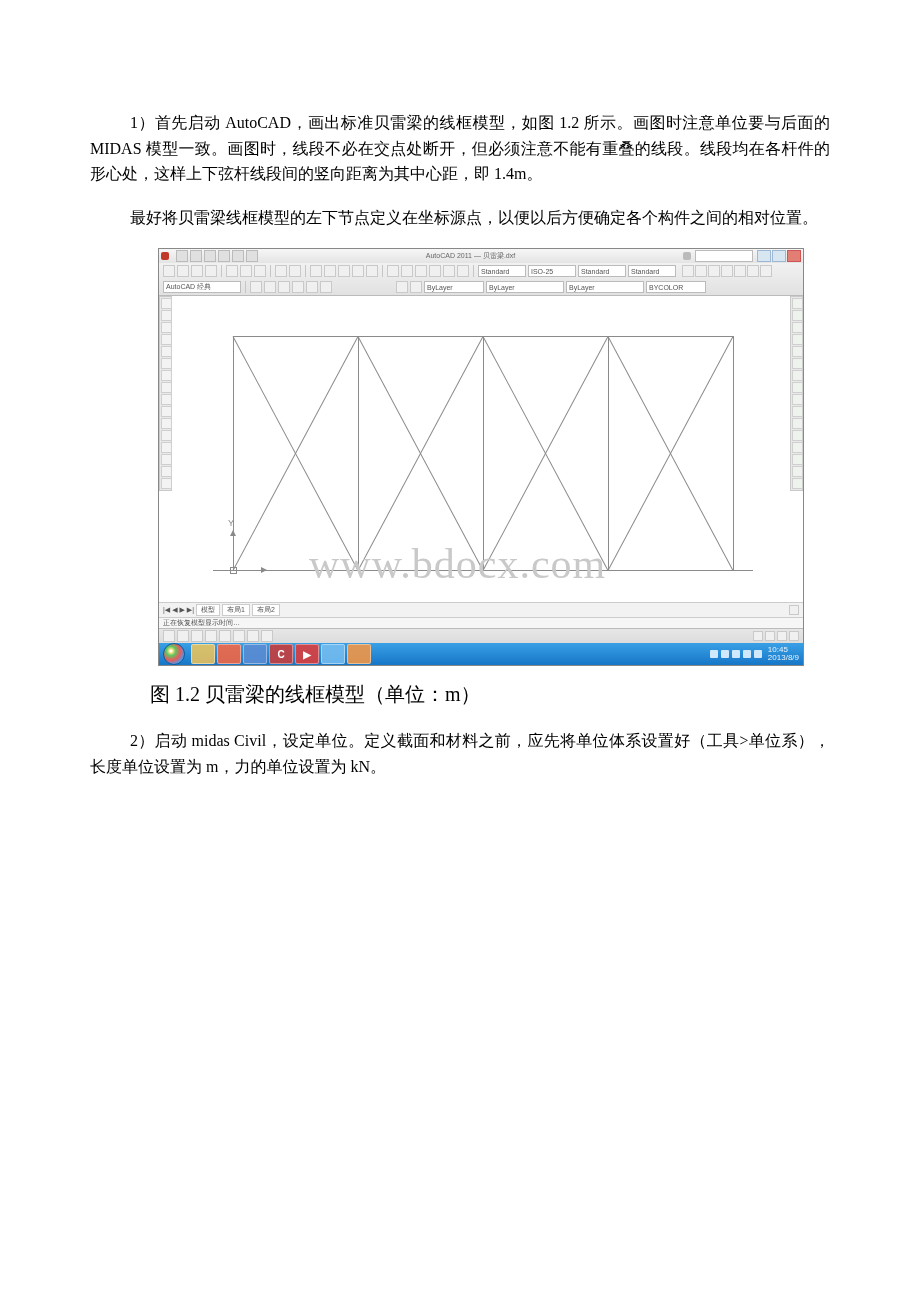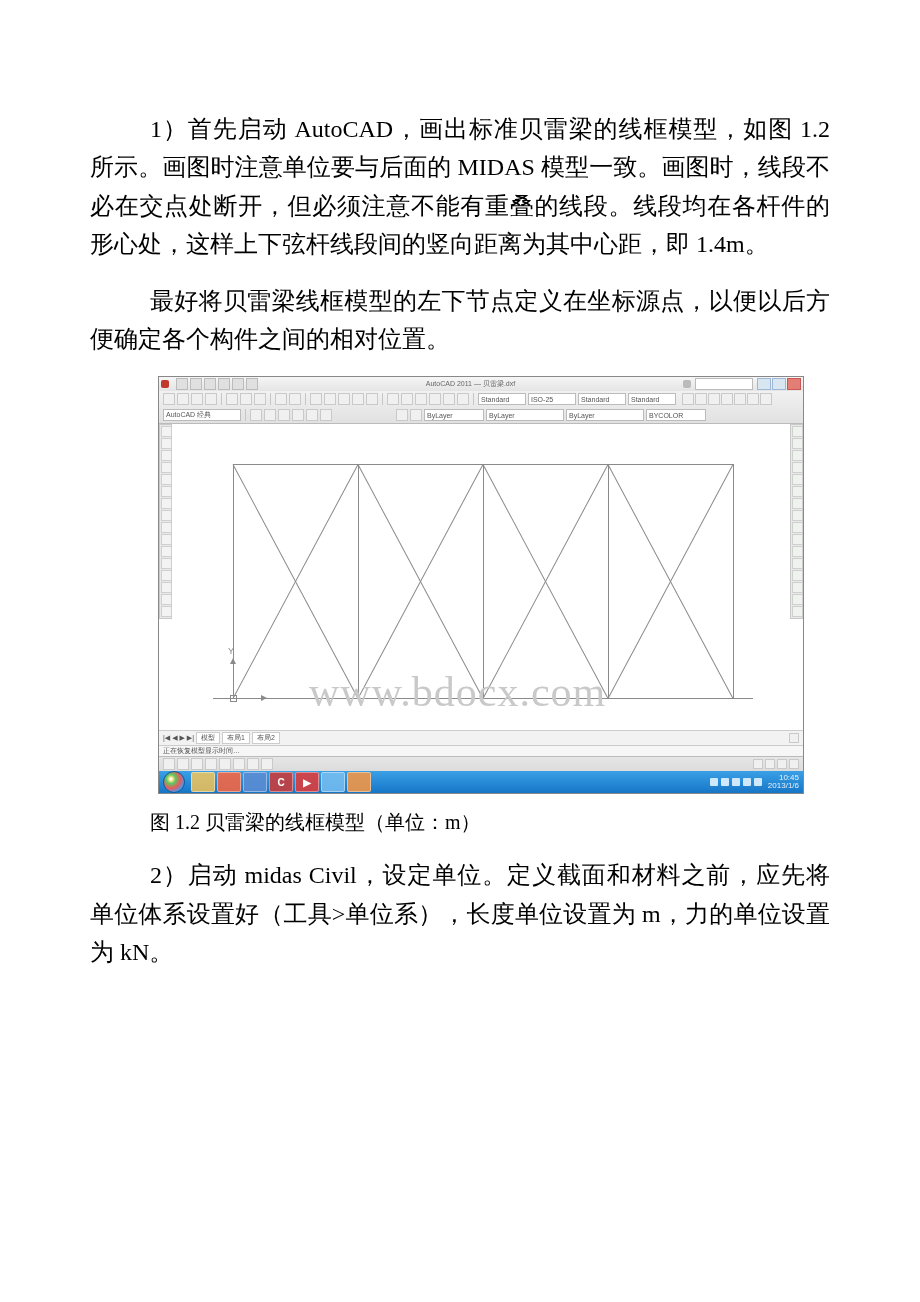--- a/index.html
+++ b/index.html
@@ -9,21 +9,21 @@
     width: 920px;
     font-family: "SimSun", "Songti SC", serif;
     color: #000000;
   }
   .page {
     width: 920px;
     padding: 110px 90px 90px 90px;
     box-sizing: border-box;
   }
   .para {
-    font-size: 24px;
+    font-size: 16px;
     line-height: 1.6;
     margin: 0 0 18px 0;
     text-align: justify;
     text-indent: 2.5em;
     font-family: Liberation Serif, serif;
   }
   .caption {
     font-size: 20px;
     line-height: 1.6;
     margin: 12px 0 18px 0;
@@ -187,21 +187,21 @@
     border:1px solid rgba(255,255,255,0.4);
     display:flex; align-items:center; justify-content:center;
     color:#fff; font-weight:bold; font-size:10px;
   }
   .systray {
     margin-left:auto; display:flex; align-items:center; gap:6px;
     color:#e8f3fb; font-size:8px;
   }
   .tray-icons { display:flex; gap:3px; }
   .tray-icons .ti { width:8px; height:8px; background:#cfe8fb; border-radius:1px; }
-  .clock { text-align:right; line-height:1.05; }
+  .clock { line-height:1.05; }
 </style>
 </head>
 <body>
 
 <div class="page">
 
   <p class="para">1）首先启动 AutoCAD，画出标准贝雷梁的线框模型，如图 1.2 所示。画图时注意单位要与后面的 MIDAS 模型一致。画图时，线段不必在交点处断开，但必须注意不能有重叠的线段。线段均在各杆件的形心处，这样上下弦杆线段间的竖向距离为其中心距，即 1.4m。</p>
   <p class="para">最好将贝雷梁线框模型的左下节点定义在坐标源点，以便以后方便确定各个构件之间的相对位置。</p>
 
   <div class="shot">
@@ -410,21 +410,21 @@
       <div class="systray">
         <div class="tray-icons">
           <span class="ti"></span>
           <span class="ti"></span>
           <span class="ti"></span>
           <span class="ti"></span>
           <span class="ti"></span>
         </div>
         <div class="clock">
           <div>10:45</div>
-          <div>2013/1/6</div>
+          <div>2013/8/9</div>
         </div>
       </div>
     </div>
   </div>
 
   <p class="caption">图 1.2 贝雷梁的线框模型（单位：m）</p>
 
   <p class="para">2）启动 midas Civil，设定单位。定义截面和材料之前，应先将单位体系设置好（工具&gt;单位系），长度单位设置为 m，力的单位设置为 kN。</p>
 
 </div>

